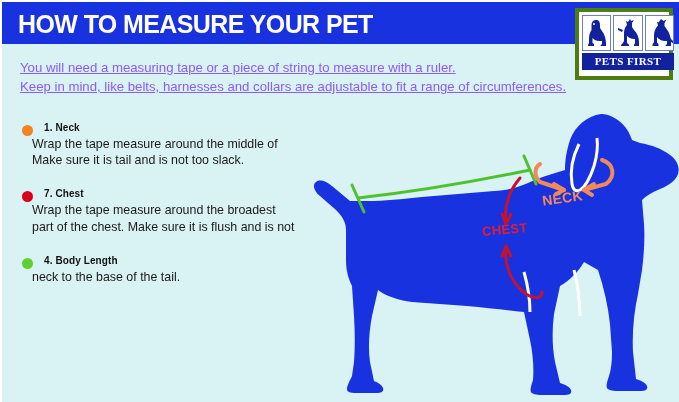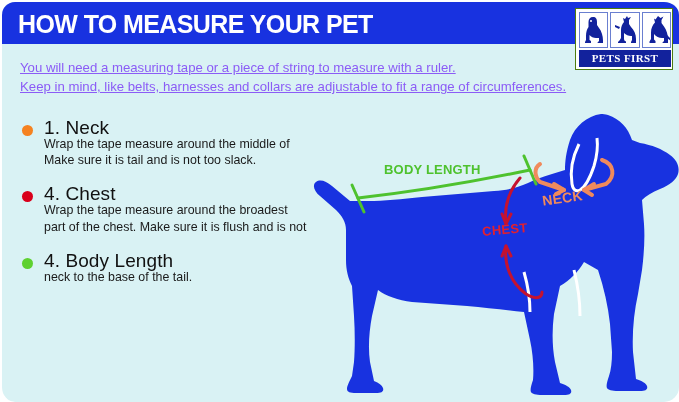--- a/index.html
+++ b/index.html
@@ -10,21 +10,20 @@
   #page {
     position: relative;
     width: 679px;
     height: 402px;
     background: #d9f2f4;
     overflow: hidden;
     font-family: "Liberation Sans", sans-serif;
     box-sizing: border-box;
     border-left: 2px solid #ffffff;
     border-top: 2px solid #ffffff;
-    border-radius: 15px;
   }
 
   
   #header-band {
     position: absolute;
     left: 0;
     top: 0;
     width: 679px;
     height: 42px;
     background: #1832e0;
@@ -43,23 +42,23 @@
     white-space: nowrap;
     font-family: "Liberation Sans Narrow", "Liberation Sans", sans-serif;
   }
 
   
   #logo {
     position: absolute;
     left: 573px;
     top: 6px;
     width: 98px;
-    height: 62px;
+    height: 72px;
     background: #ffffff;
-    border: 1px solid #4d7c0f;
+    border: 4px solid #4d7c0f;
     box-sizing: border-box;
   }
   #logo-boxes {
     position: absolute;
     left: 3px;
     top: 3px;
     width: 92px;
     height: 36px;
     display: flex;
     gap: 2px;
@@ -115,28 +114,28 @@
   .step-bullet {
     position: absolute;
     left: 2px;
     top: 5px;
     width: 11px;
     height: 11px;
     border-radius: 50%;
   }
   .step-title {
     margin-left: 24px;
-    font-size: 19px;
-    font-weight: normal;
+    font-size: 10px;
+    font-weight: bold;
     color: #111111;
     line-height: 16px;
     letter-spacing: 0.1px;
   }
   .step-body {
-    margin-left: 24px;
+    margin-left: 12px;
     font-size: 12.4px;
     line-height: 16.2px;
     color: #1a1a1a;
   }
   .step-body div { white-space: nowrap; }
 
   
   #illustration {
     position: absolute;
     left: 300px;
@@ -214,21 +213,21 @@
       <span class="step-bullet" style="background:#f58220"></span>
       <div class="step-title">1. Neck</div>
       <div class="step-body">
         <div>Wrap the tape measure around the middle of</div>
         <div>Make sure it is tail and is not too slack.</div>
       </div>
     </div>
 
     <div class="step">
       <span class="step-bullet" style="background:#d9001b"></span>
-      <div class="step-title">4. Chest</div>
+      <div class="step-title">7. Chest</div>
       <div class="step-body">
         <div>Wrap the tape measure around the broadest</div>
         <div>part of the chest. Make sure it is flush and is not</div>
       </div>
     </div>
 
     <div class="step">
       <span class="step-bullet" style="background:#5ed130"></span>
       <div class="step-title">4. Body Length</div>
       <div class="step-body">
@@ -337,18 +336,17 @@
       <g stroke="#c41230" stroke-width="3" fill="none" stroke-linecap="round">
         <path d="M 218 78 C 206 92 202 108 204 124"></path>
         <path d="M 204 124 L 200 114 M 204 124 L 209 114"></path>
         <path d="M 204 146 C 202 164 208 182 224 194 C 234 200 240 198 240 192"></path>
         <path d="M 204 146 L 200 156 M 204 146 L 209 156"></path>
       </g>
 
       </svg><span></span>
     
 
-    <div class="lbl" id="label-body-length">BODY LENGTH</div>
     <div class="lbl" id="label-neck">NECK</div>
     <div class="lbl" id="label-chest">CHEST</div>
   </div>
 
 </div>
 
 </body></html>

